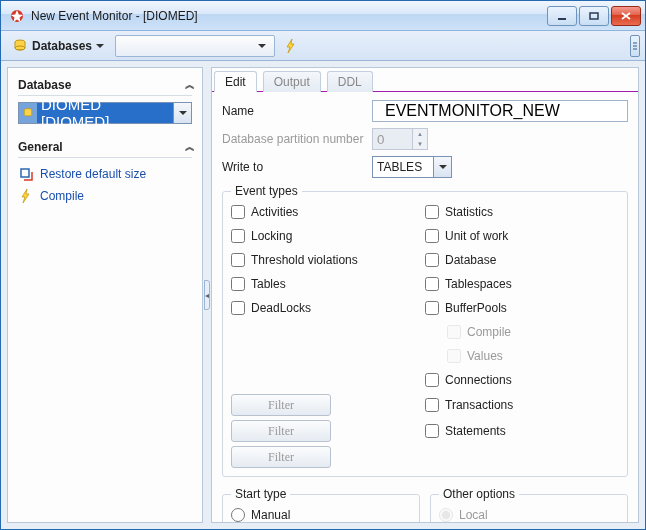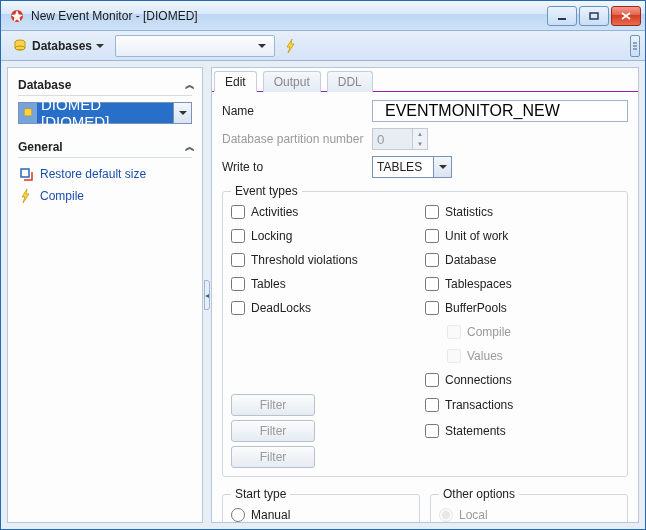--- a/index.html
+++ b/index.html
@@ -285,28 +285,29 @@
     height: 20px;
   }
   .check-row.indent { padding-left: 22px; color:#9a9a9a; }
   input[type=checkbox] {
     width:14px;height:14px;margin:0;
     accent-color:#6b95c8;
     cursor:default;
   }
   .check-row.indent input[type=checkbox] { opacity:.45; }
   .filter-btn {
-    width: 84px; height: 22px;
+    width: 100px; height: 22px;
     border: 1px solid #b8c2ce;
     background: linear-gradient(#fbfcfd,#e5ebf2);
     border-radius: 3px;
     color: #9a9a9a;
     display:flex;align-items:center;justify-content:center;
     justify-self: start;
     cursor: default;
+    font-family: Liberation Serif, serif;
   }
   .bottom-groups {
     display:flex;
     gap: 10px;
   }
   .bottom-groups fieldset { flex:1; }
   .radio-row {
     display:flex;align-items:center;gap:6px;height:20px;
   }
   .radio-row.disabled { color:#9a9a9a; }

